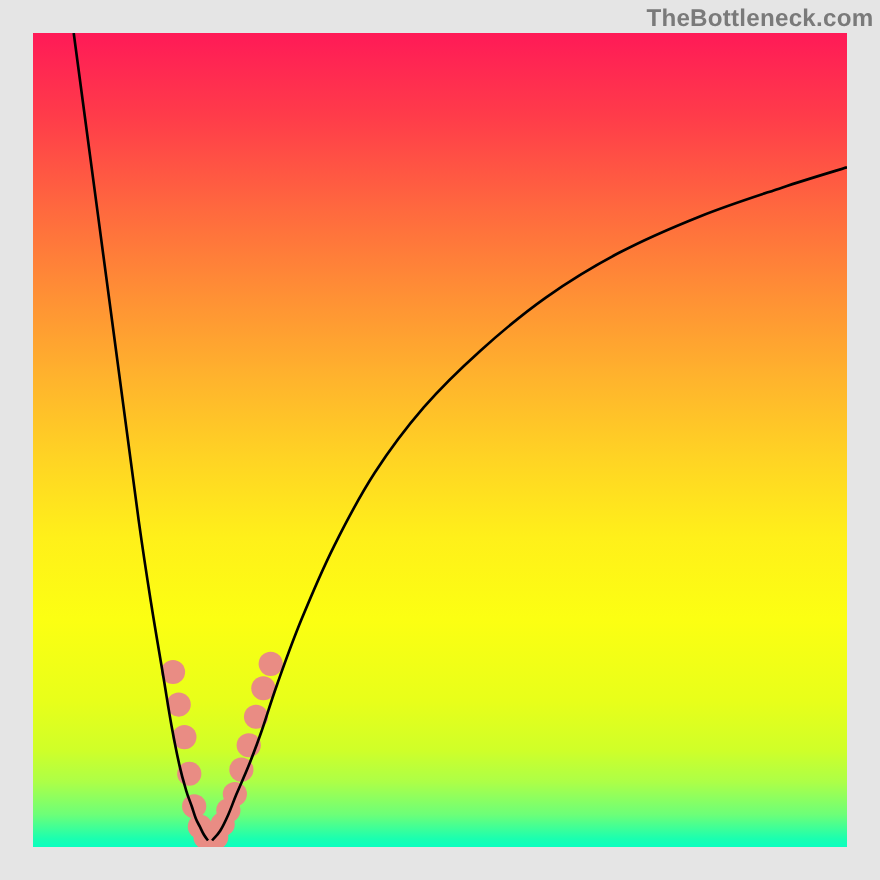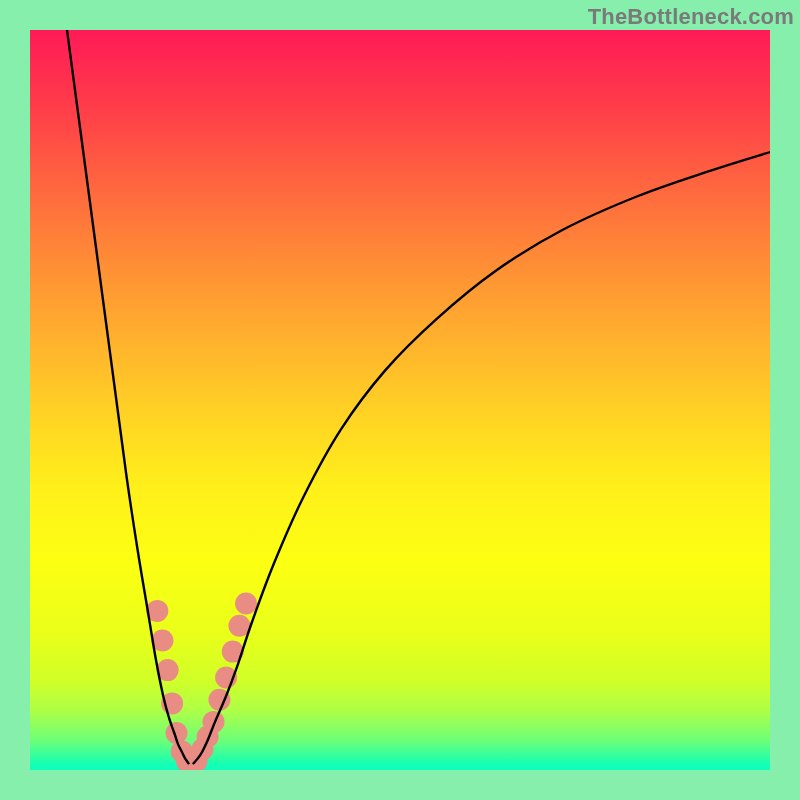--- a/index.html
+++ b/index.html
@@ -9,21 +9,21 @@
     height: 800px;
     overflow: hidden;
     background: #000;
   }
   .frame {
     position: absolute;
     top: 0;
     left: 0;
     width: 800px;
     height: 800px;
-    background: #86efac;
+    background: #e5e5e5;
   }
   .plot {
     position: absolute;
     top: 30px;
     left: 30px;
     width: 740px;
     height: 740px;
     overflow: hidden;
   }
   .gradient {

